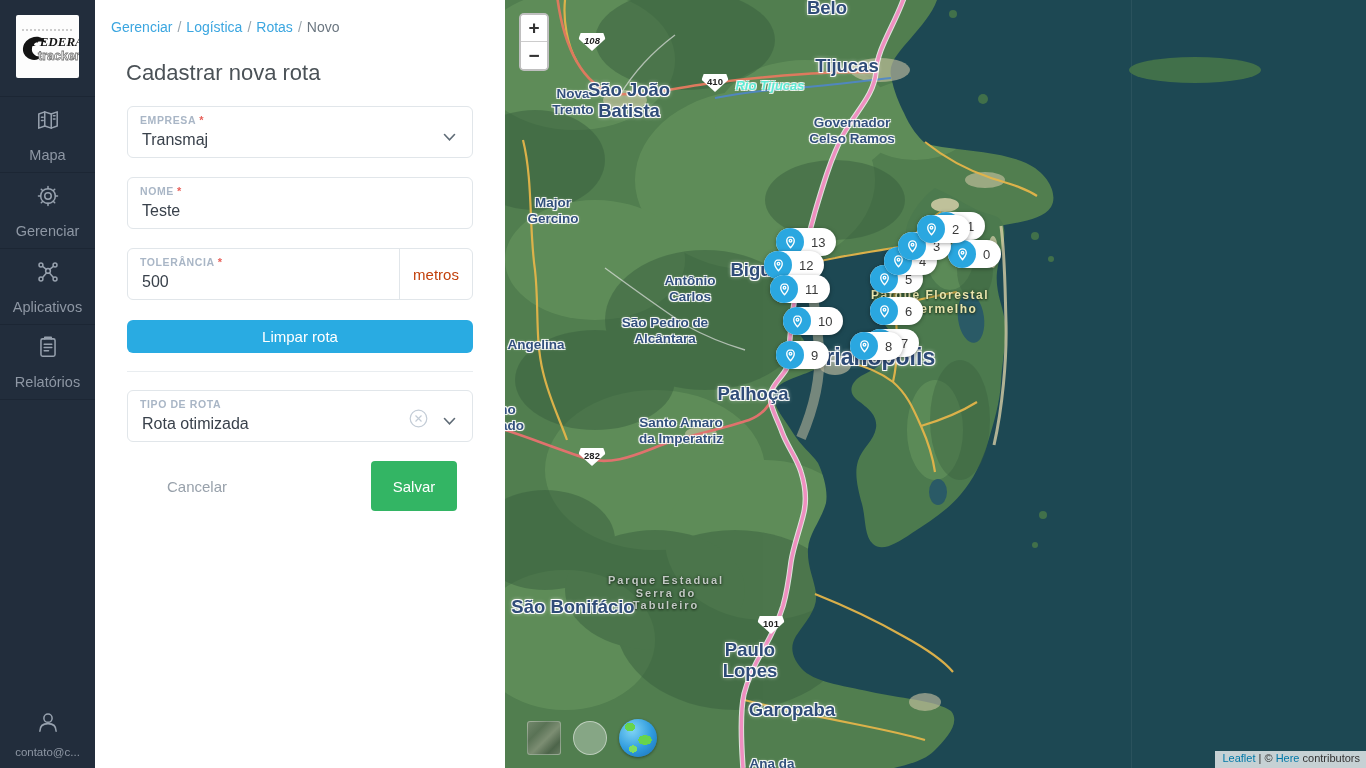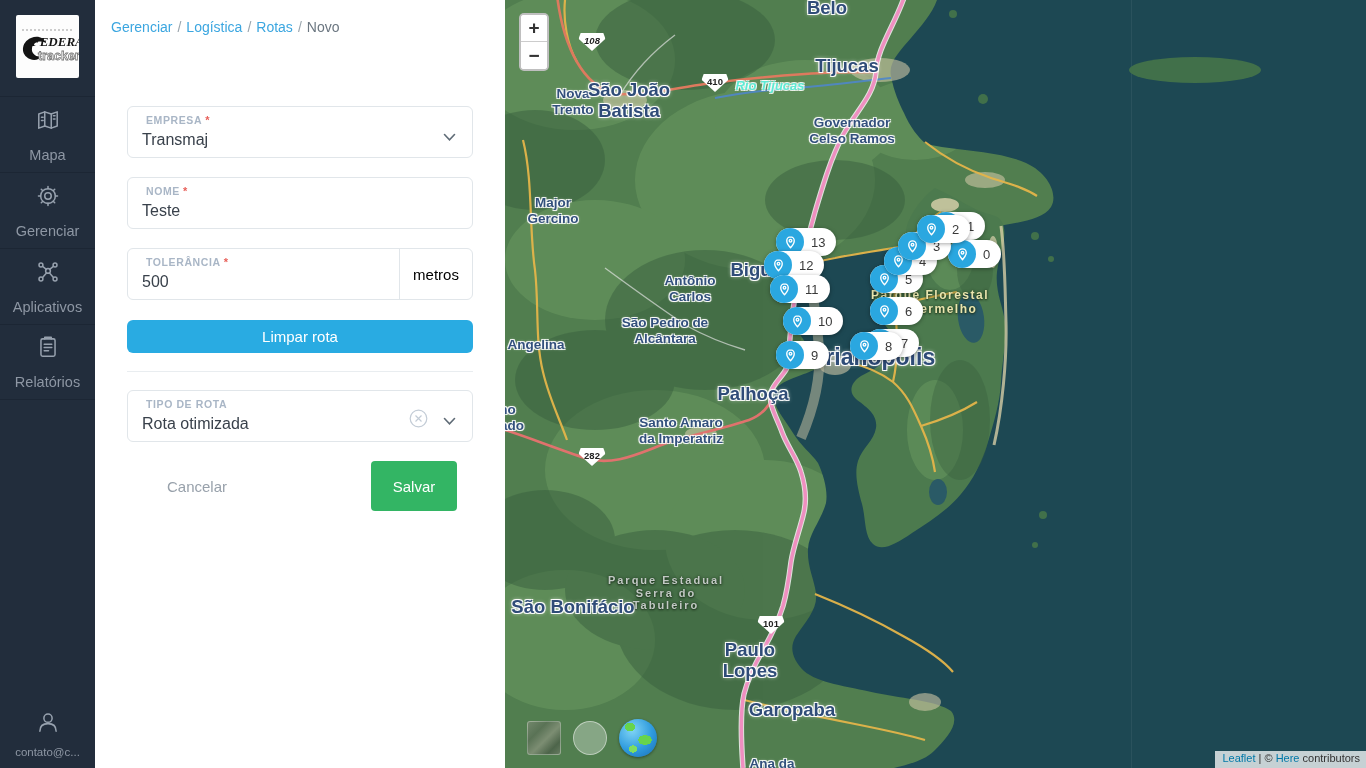--- a/index.html
+++ b/index.html
@@ -20,26 +20,26 @@
   .user-label { font-size:11.5px; color:#8e97a4; }
 
   
   .panel { position:absolute; left:95px; top:0; width:410px; height:768px; background:#ffffff; z-index:20; }
   .breadcrumb { position:absolute; left:16px; top:19px; font-size:14px; color:#8d99a5; }
   .breadcrumb .bc-link { color:#3ba6e0; cursor:pointer; text-decoration:none; }
   .breadcrumb .bc-sep { color:#9aa5ad; margin:0 5px; }
   .breadcrumb .bc-current { color:#6b7680; }
   .page-title { position:absolute; left:31px; top:60px; font-size:22px; font-weight:400; color:#4b5257; }
   .field { position:absolute; left:32px; width:346px; height:52px; border:1px solid #e1e6ea; border-radius:6px; background:#fff; }
-  .field .f-label { position:absolute; left:18px; top:7px; font-size:10.5px; font-weight:bold; letter-spacing:.6px; color:#a9b6c6; }
+  .field .f-label { position:absolute; left:12px; top:7px; font-size:10.5px; font-weight:bold; letter-spacing:.6px; color:#a9b6c6; }
   .field .f-req { color:#e8605a; margin-left:3px; font-size:11px; }
   .field .f-value { position:absolute; left:14px; top:24px; right:80px; font-size:16px; color:#39414b; border:none; outline:none; background:transparent; font-family:"Liberation Sans",sans-serif; }
   .field .f-chevron { position:absolute; right:16px; top:21px; }
   .field .f-clear { position:absolute; right:44px; top:18px; }
-  .f-suffix { position:absolute; right:0; top:0; width:73px; height:100%; border-left:1px solid #e1e6ea; display:flex; align-items:center; justify-content:center; font-size:15px; color:#000000; }
+  .f-suffix { position:absolute; right:0; top:0; width:73px; height:100%; border-left:1px solid #e1e6ea; display:flex; align-items:center; justify-content:center; font-size:15px; color:#c2410c; }
   #field-empresa { top:106px; cursor:pointer; }
   #field-nome { top:177px; }
   #field-tolerancia { top:248px; }
   #field-tipo { top:390px; cursor:pointer; }
   .btn-limpar { position:absolute; left:32px; top:320px; width:346px; height:33px; background:#29abe2; color:#fff; border:none; border-radius:6px; font-size:15px; font-family:"Liberation Sans",sans-serif; cursor:pointer; }
   .form-divider { position:absolute; left:32px; top:371px; width:346px; height:1px; background:#e9edf0; }
   .link-cancelar { position:absolute; left:66px; top:478px; width:72px; text-align:center; font-size:15px; color:#98a1ab; cursor:pointer; }
   .btn-salvar { position:absolute; left:276px; top:461px; width:86px; height:50px; background:#33b564; color:#fff; border:none; border-radius:4px; font-size:15px; font-family:"Liberation Sans",sans-serif; cursor:pointer; }
 
   
@@ -152,20 +152,21 @@
           <circle cx="12" cy="8.5" r="3.8"></circle>
             <path d="M4.5 20.5 C4.5 15 8 13.5 12 13.5 C16 13.5 19.5 15 19.5 20.5"></path>
         </svg>
       </span>
       <span class="user-label">contato@c...</span>
     </div>
   </div>
 
   <div class="panel">
     <div class="breadcrumb"><span class="bc-link">Gerenciar</span><span class="bc-sep">/</span><span class="bc-link">Logística</span><span class="bc-sep">/</span><span class="bc-link">Rotas</span><span class="bc-sep">/</span><span class="bc-current">Novo</span></div>
+    <div class="page-title">Cadastrar nova rota</div>
 
     <div class="field" id="field-empresa">
       <span class="f-label"><span>EMPRESA</span><span class="f-req">*</span></span>
       <div class="f-value">Transmaj</div>
       <span class="f-chevron">
         <svg width="13" height="9" viewBox="0 0 13 9" fill="none" stroke="#5f6b76" stroke-width="1.6" stroke-linecap="round">
             <path d="M1.5 1.5 L6.5 6.8 L11.5 1.5"></path>
           </svg>
       </span>
     </div>

